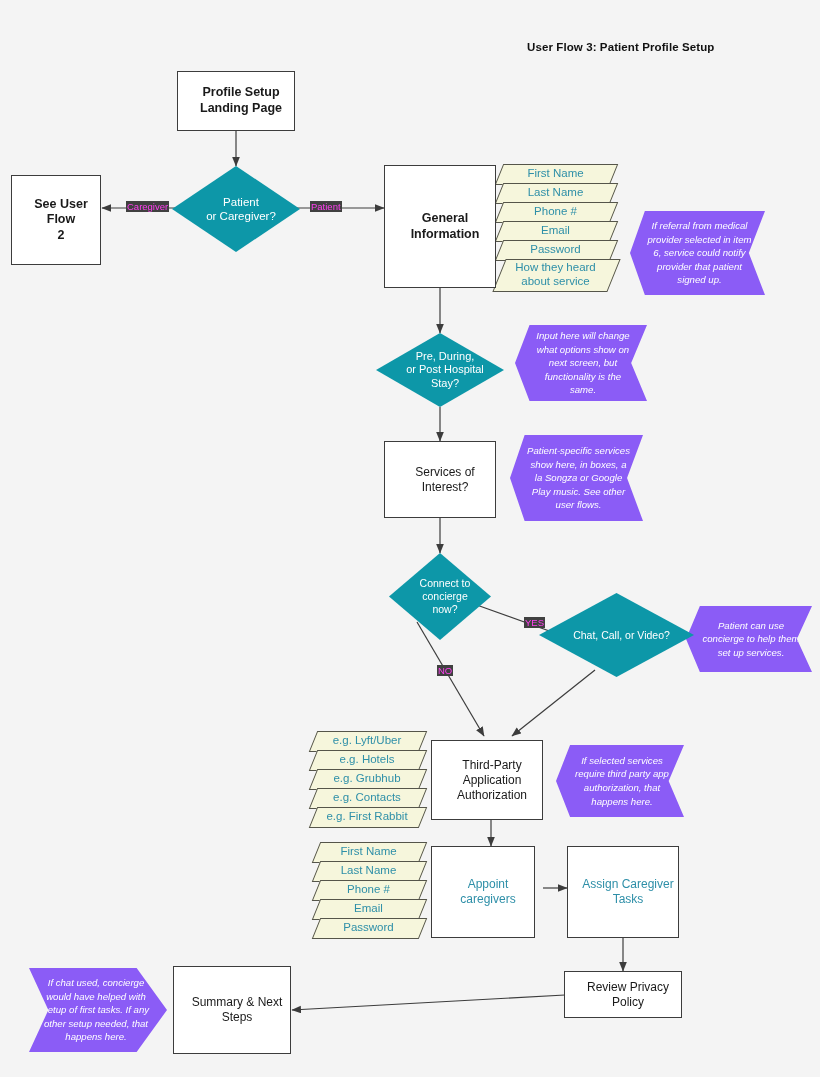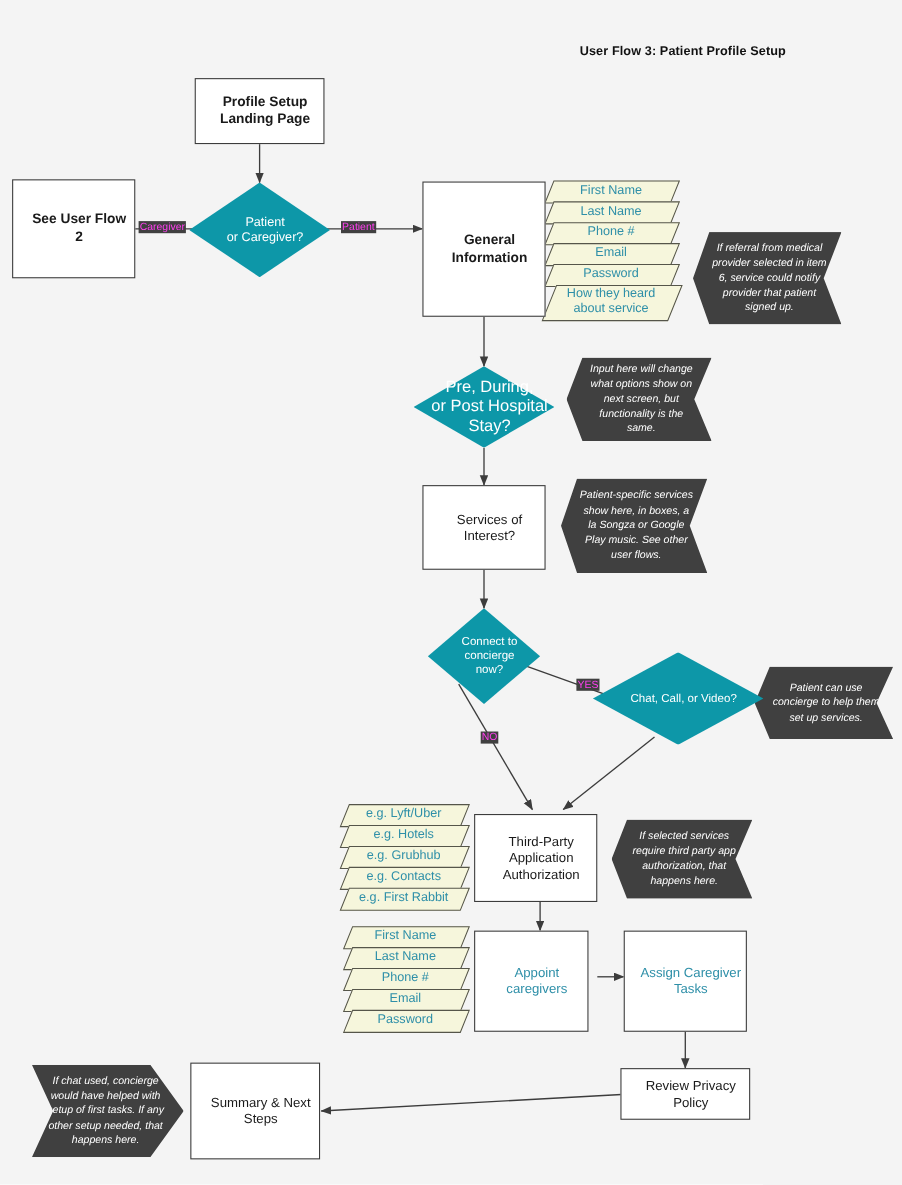--- a/index.html
+++ b/index.html
@@ -98,21 +98,21 @@
     padding: 0 2px;
   }
   
   .note {
     position: absolute;
     box-sizing: border-box;
     display: flex;
     align-items: center;
     justify-content: center;
     text-align: center;
-    background: #404040;
+    background: #8b5cf6;
     color: #ffffff;
     font-style: italic;
     font-size: 9.6px;
     line-height: 1.42;
     z-index: 2;
     padding: 4px 12px 4px 16px;
   }
   .note.left-point {
     
     clip-path: polygon(0% 50%, 11% 0%, 100% 0%, 88% 50%, 100% 100%, 11% 100%);
@@ -187,21 +187,21 @@
   </div>
 
   <div class="node diamond wide" style="left:172px; top:166px; width:128px; height:86px;">
     <span class="dshape"></span>
     <span class="dlabel" style="display:flex;flex-direction:column;">
       <span>Patient</span>
       <span>or Caregiver?</span>
     </span>
   </div>
 
-  <div class="node rect bold" style="left:11px; top:163px; width:112px; height:90px; flex-direction:column;">
+  <div class="node rect bold" style="left:11px; top:175px; width:90px; height:90px; flex-direction:column;">
     <span>See User Flow</span>
     <span>2</span>
   </div>
 
   <div class="edge-label" style="left:126px; top:201px;">Caregiver</div>
   <div class="edge-label" style="left:310px; top:201px;">Patient</div>
 
   <div class="node rect bold" style="left:384px; top:165px; width:112px; height:123px; flex-direction:column;">
     <span>General</span>
     <span>Information</span>
@@ -232,21 +232,21 @@
     <span class="plabel" style="display:flex;flex-direction:column;">
       <span>How they heard</span>
       <span>about service</span>
     </span>
   </div>
 
   <div class="note left-point" style="left:630px; top:211px; width:135px; height:84px;">If referral from medical provider selected in item 6, service could notify provider that patient signed up.</div>
 
   <div class="node diamond wide" style="left:376px; top:333px; width:128px; height:74px;">
     <span class="dshape"></span>
-    <span class="dlabel" style="display:flex;flex-direction:column;font-size:15px;">
+    <span class="dlabel" style="display:flex;flex-direction:column;font-size:11px;">
       <span>Pre, During,</span>
       <span>or Post Hospital</span>
       <span>Stay?</span>
     </span>
   </div>
 
   <div class="note left-point" style="left:515px; top:325px; width:132px; height:76px;">Input here will change what options show on next screen, but functionality is the same.</div>
 
   <div class="node rect" style="left:384px; top:441px; width:112px; height:77px;">Services of Interest?</div>
 

